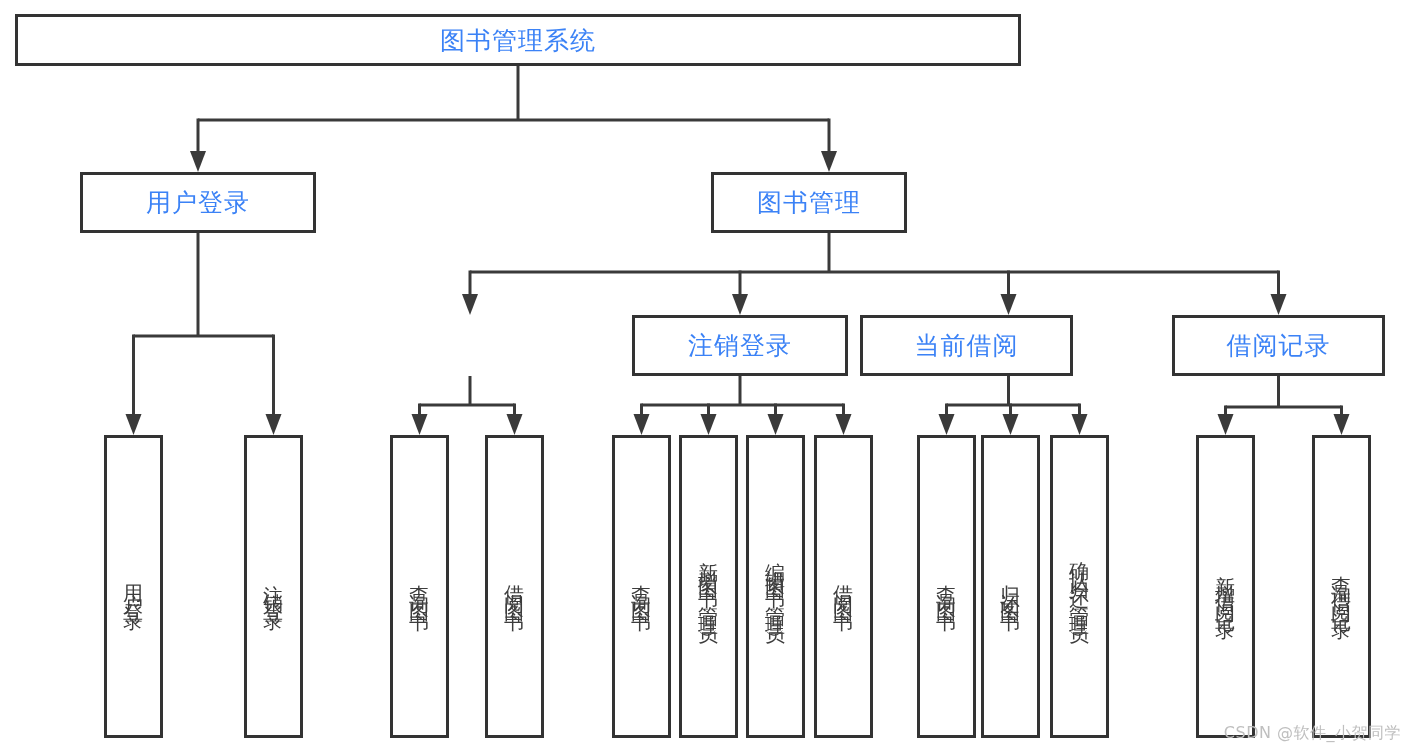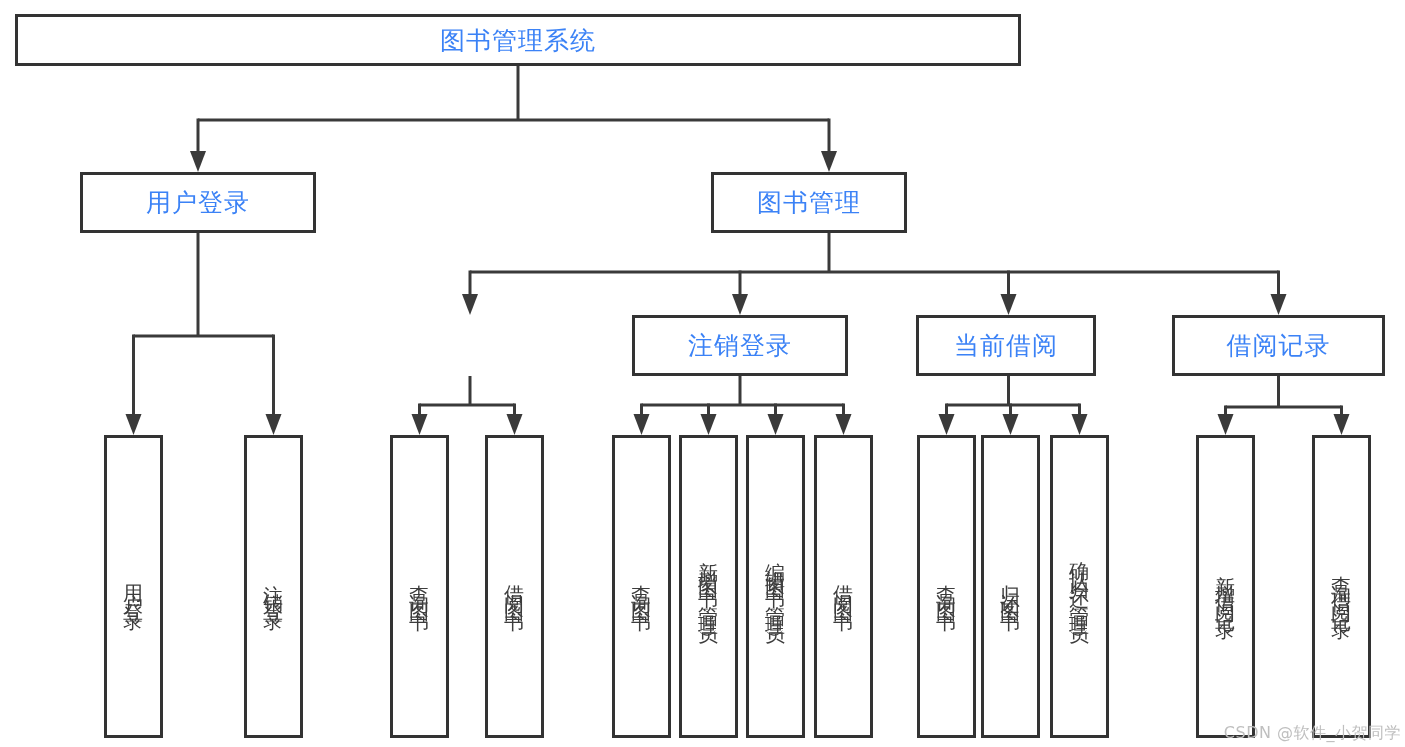--- a/index.html
+++ b/index.html
@@ -38,21 +38,21 @@
     letter-spacing: 1px;
     white-space: nowrap;
   }
   .root-box  { left: 15px;  top: 14px;  width: 1006px; height: 52px; }
   .l2-box, .l3-box { height: 61px; top: 172px; }
   .l3-box { top: 315px; }
   .b-login { left: 80px;  width: 236px; }
   .b-mgmt  { left: 711px; width: 196px; }
   .s-newbook { left: 362px;  width: 216px; }
   .s-borrow  { left: 632px;  width: 216px; }
-  .s-current { left: 916px;  width: 180px; }
+  .s-current { left: 860px;  width: 213px; }
   .s-records { left: 1172px; width: 213px; }
   .leaf {
     position: absolute;
     box-sizing: border-box;
     top: 435px;
     width: 59px;
     height: 303px;
     background: #ffffff;
     border: 3px solid #333333;
     display: flex;

